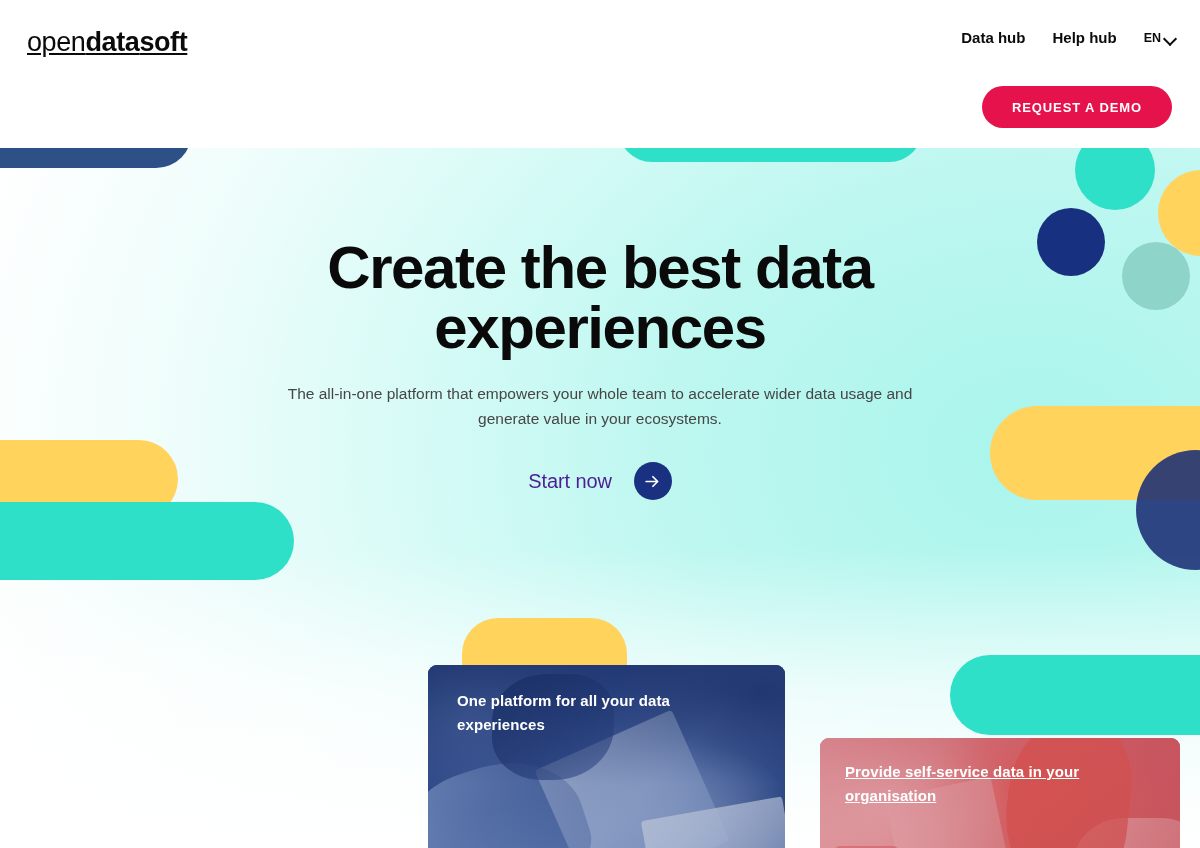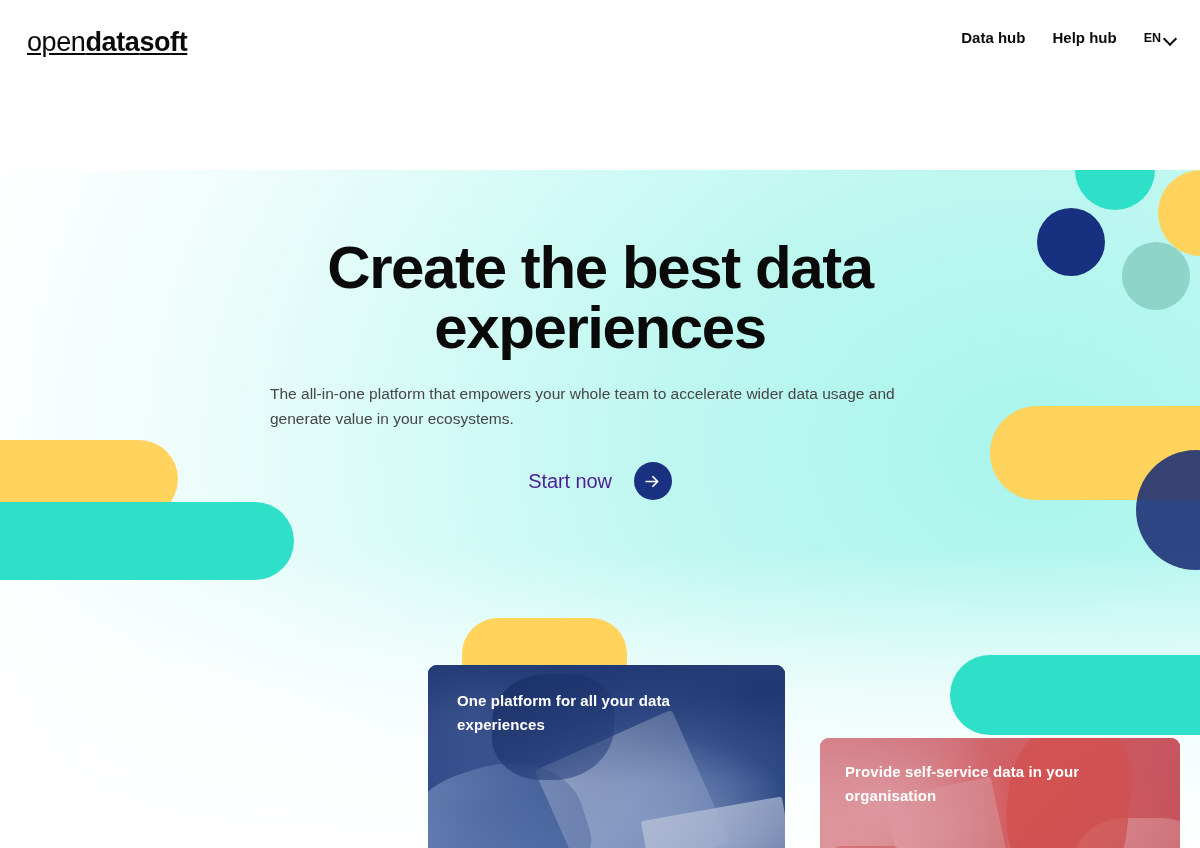--- a/index.html
+++ b/index.html
@@ -131,21 +131,21 @@
     width: 165px; height: 78px;
     background: #ffd35c;
     border-radius: 36px 36px 6px 6px;
     z-index: 5;
   }
 
   
   .header {
     position: absolute;
     left: 0; top: 0;
-    width: 1200px; height: 170px;
+    width: 1200px; height: 148px;
     background: #ffffff;
     z-index: 20;
   }
   .logo {
     position: absolute;
     left: 27px; top: 27px;
     font-size: 27px;
     letter-spacing: -0.4px;
     color: #0b0b0b;
     white-space: nowrap;
@@ -260,21 +260,21 @@
     color: #0a0a0a;
     text-align: center;
   }
   .hero-sub {
     position: absolute;
     left: 270px; top: 381px;
     width: 660px;
     font-size: 15.5px;
     line-height: 1.62;
     color: #464646;
-    text-align: left;
+    text-align: center;
   }
   .cta-row {
     position: absolute;
     left: 0; top: 462px;
     width: 1200px;
     display: flex;
     align-items: center;
     justify-content: center;
     gap: 22px;
   }
@@ -317,21 +317,21 @@
     width: 357px; height: 230px;
     background: #1f3a7a;
   }
   .card-one .card-title { margin: 24px 0 0 29px; width: 270px; }
 
   .card-two {
     left: 820px; top: 738px;
     width: 360px; height: 200px;
     background: #c8546a;
   }
-  .card-two .card-title { margin: 22px 0 0 25px; width: 280px; }
+  .card-two .card-title { margin: 22px 0 0 25px; width: 280px; text-decoration: underline; }
 
   
   .photo { position: absolute; inset: 0; z-index: 1; }
   .photo-blue {
     background:
       radial-gradient(60% 70% at 12% 20%, rgba(132,160,215,0.55) 0%, rgba(132,160,215,0) 62%),
       radial-gradient(50% 60% at 72% 72%, rgba(205,218,240,0.6) 0%, rgba(205,218,240,0) 65%),
       radial-gradient(70% 55% at 93% 12%, rgba(40,60,120,0.85) 0%, rgba(40,60,120,0) 70%),
       linear-gradient(135deg, #27407f 0%, #3d5a9c 34%, #6d8bc4 58%, #33508f 82%, #22376e 100%);
   }
@@ -469,15 +469,16 @@
     <div class="utility">
       <a class="utility-link" href="#">Data hub</a>
       <a class="utility-link" href="#">Help hub</a>
       <div class="lang">
         <span>EN</span>
         <span class="chev dark"></span>
       </div>
     </div>
 
 
+    <button class="demo-btn" type="button">REQUEST A DEMO</button>
   </header>
 
 </div>
 
 </body></html>

